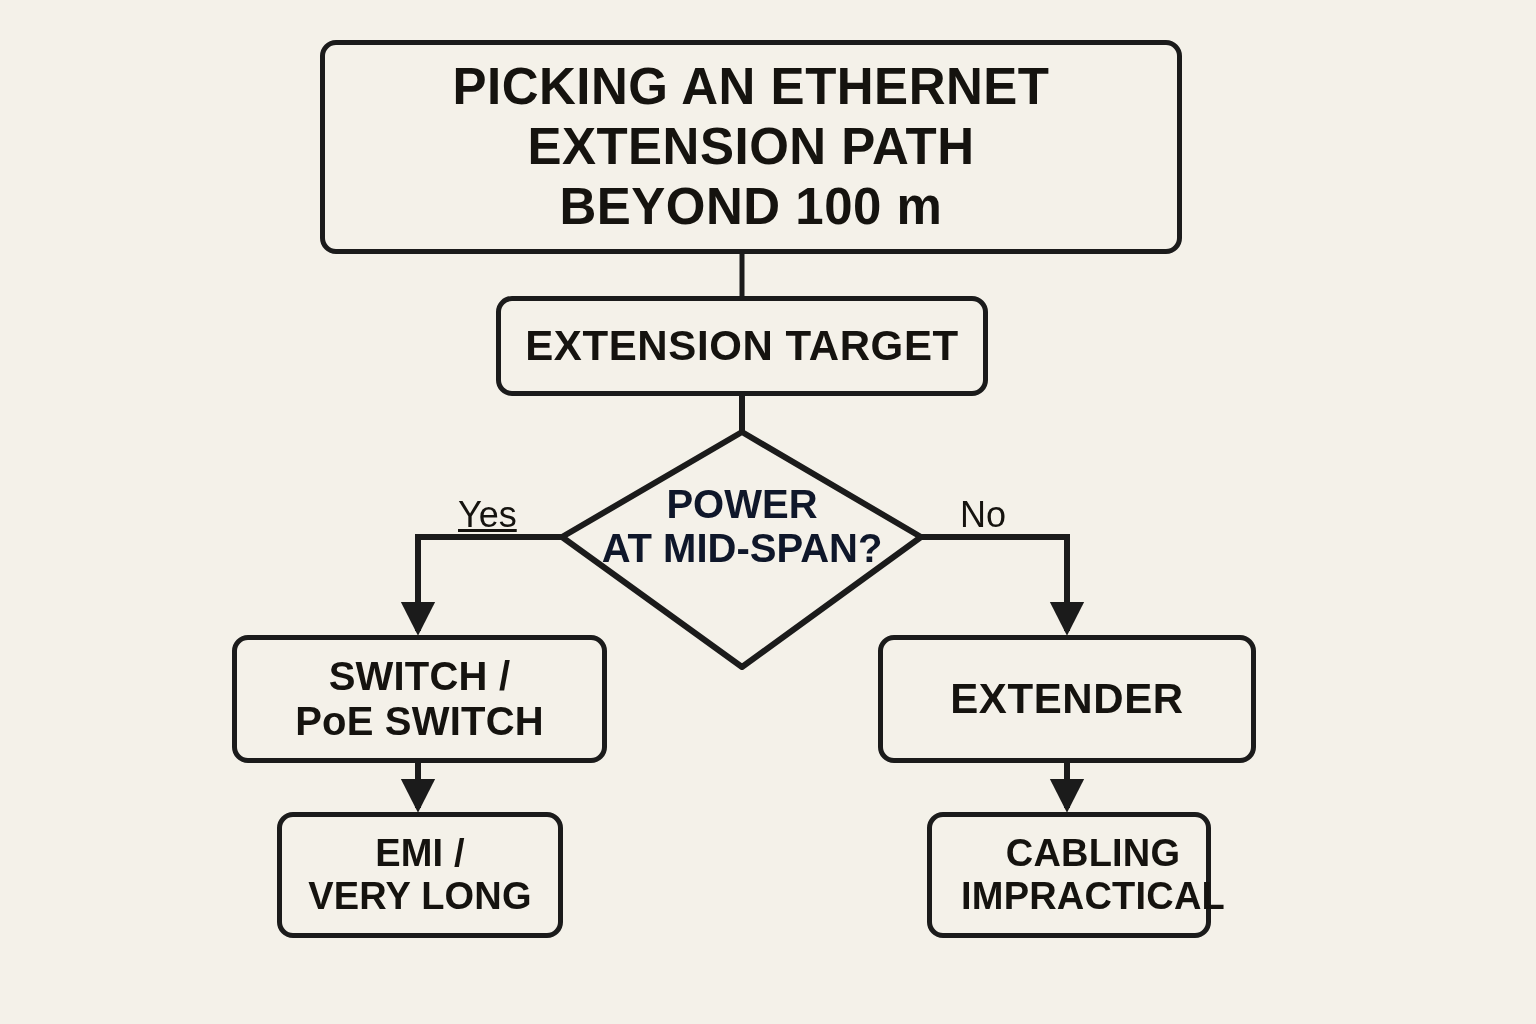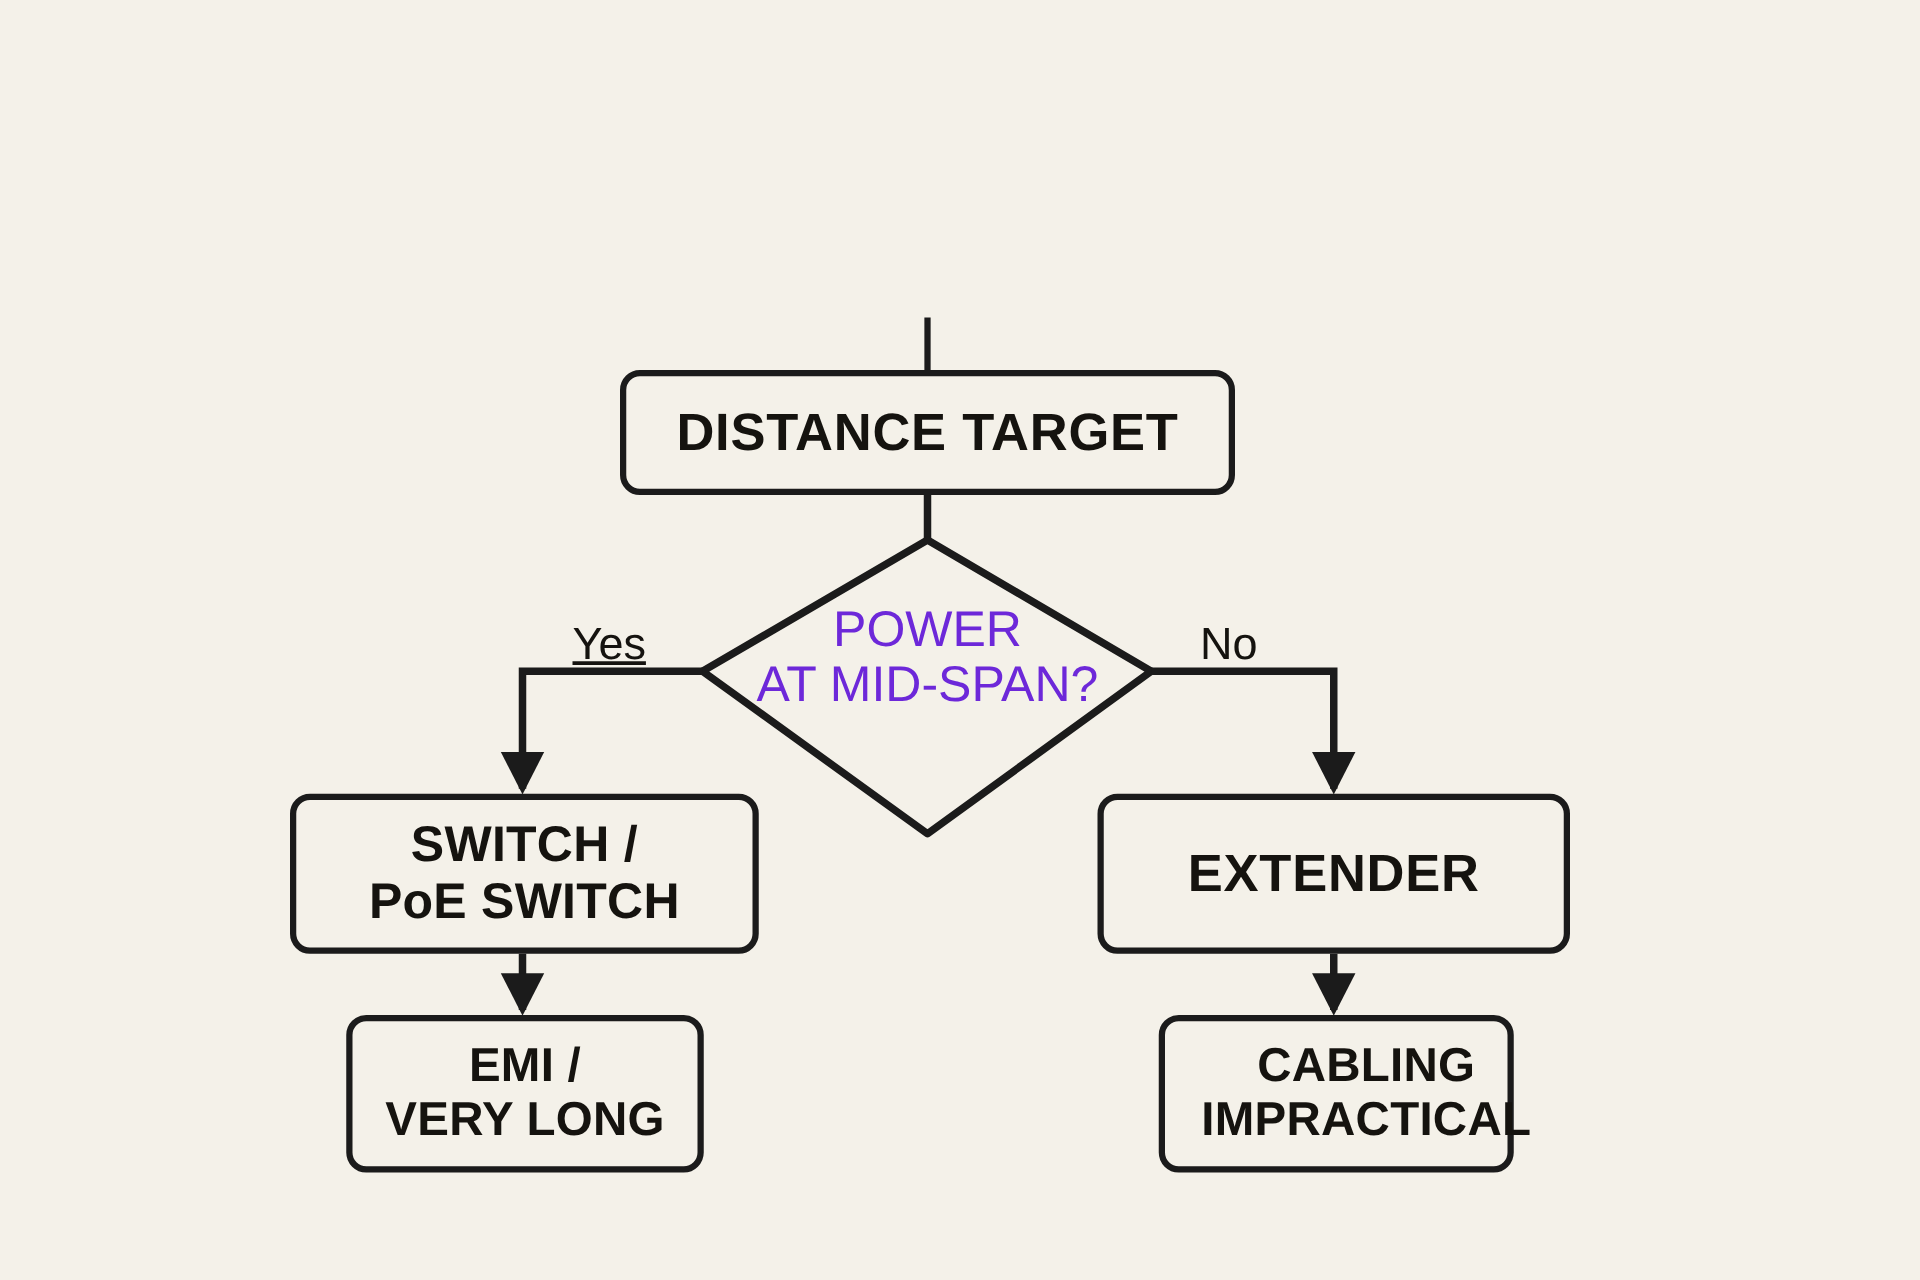--- a/index.html
+++ b/index.html
@@ -110,23 +110,23 @@
     width: 360px;
     height: 236px;
   }
   #node-decision .diamond-label {
     position: absolute;
     left: -26px;
     top: 50px;
     width: 412px;
     text-align: center;
     font-size: 40px;
-    font-weight: 400;
+    font-weight: 700;
     line-height: 1.1;
-    color: #6d28d9;
+    color: #0f172a;
     white-space: pre-line;
   }
 
   
   .branch-label {
     position: absolute;
     font-size: 36px;
     font-weight: 400;
     color: #15130f;
   }
@@ -153,22 +153,25 @@
 
     <path d="M 562 537 L 418 537 L 418 631" fill="none" stroke="#1b1b1b" stroke-width="6" stroke-linejoin="miter" marker-end="url(#arrow)"></path>
 
     <path d="M 921 537 L 1067 537 L 1067 631" fill="none" stroke="#1b1b1b" stroke-width="6" stroke-linejoin="miter" marker-end="url(#arrow)"></path>
 
     <line x1="418" y1="763" x2="418" y2="808" stroke="#1b1b1b" stroke-width="6" marker-end="url(#arrow)"></line>
 
     <line x1="1067" y1="763" x2="1067" y2="808" stroke="#1b1b1b" stroke-width="6" marker-end="url(#arrow)"></line>
   </svg>
 
+  <div class="node" id="node-title">PICKING AN ETHERNET
+EXTENSION PATH
+BEYOND 100 m</div>
 
-  <div class="node" id="node-distance">DISTANCE TARGET</div>
+  <div class="node" id="node-distance">EXTENSION TARGET</div>
 
   <div id="node-decision">
     <div class="diamond-label">POWER
 AT MID-SPAN?</div>
   </div>
 
   <div class="branch-label" id="label-yes">Yes</div>
 
   <div class="branch-label" id="label-no">No</div>
 

